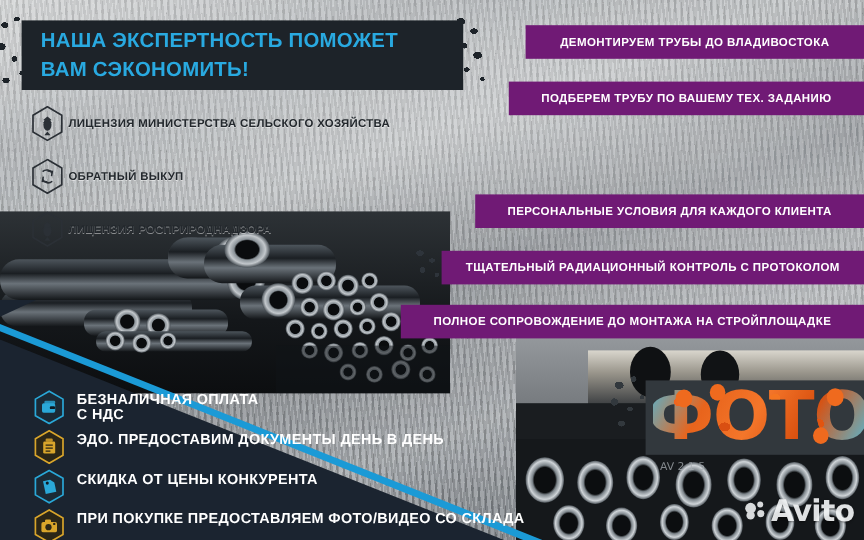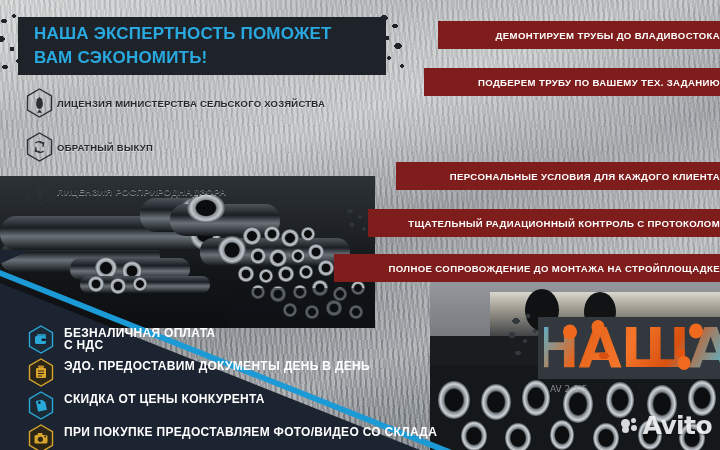--- a/index.html
+++ b/index.html
@@ -82,22 +82,22 @@
   
   .lic{position:absolute;left:26px;}
   .lic-row{display:flex;align-items:center;gap:4px;margin-bottom:14px;}
   .hexo{width:27px;height:30px;flex:0 0 27px;position:relative;}
   .hexo svg{display:block;}
   .lic-lab{color:#23282d;font-weight:bold;font-size:9.5px;letter-spacing:.25px;
     text-transform:uppercase;white-space:nowrap;
     text-shadow:0 1px 0 rgba(255,255,255,.45);}
 
   
-  .bar{position:absolute;height:28px;background:#7f1d1d;display:flex;align-items:center;
-    justify-content:flex-end;}
+  .bar{position:absolute;height:28px;background:#701a75;display:flex;align-items:center;
+    justify-content:center;}
   .bar span{color:#fff;font-weight:bold;font-size:9.6px;letter-spacing:.35px;
     text-transform:uppercase;white-space:nowrap;}
   .bar-splat{position:absolute;top:-2px;width:30px;height:32px;}
 
   
   .ben{position:absolute;left:28px;top:325px;}
   .ben-row{display:flex;align-items:flex-start;gap:10px;height:33px;}
   .ben-hex{width:26px;height:29px;flex:0 0 26px;}
   .ben-lab{color:#fff;font-weight:bold;font-size:12px;line-height:11.6px;
     letter-spacing:.3px;text-transform:uppercase;white-space:nowrap;padding-top:3px;}
@@ -381,21 +381,21 @@
           <circle cx="12.4" cy="15.3" r="2.6" fill="#2b2617"></circle>
             <circle cx="17.2" cy="12.6" r="1" fill="#2b2617"></circle>
         </svg>
       </span>
       <span class="ben-lab">ПРИ ПОКУПКЕ ПРЕДОСТАВЛЯЕМ ФОТО/ВИДЕО СО СКЛАДА</span>
     </div>
   </div>
 
   <div class="logo-splat"></div>
   <div class="logo-panel"></div>
-  <div class="logo-text">НАША</div>
+  <div class="logo-text">ФОТО</div>
   <div class="logo-dots">
     <svg width="176" height="64" viewBox="0 0 176 64">
       <g fill="#ef6a1e">
         <ellipse cx="26" cy="16" rx="7" ry="7.5"></ellipse>
           <ellipse cx="54" cy="11" rx="6.5" ry="7"></ellipse>
         <ellipse cx="152" cy="15" rx="7" ry="7.5"></ellipse>
           <ellipse cx="140" cy="47" rx="6.5" ry="7"></ellipse>
       </g>
     </svg>
   </div>

